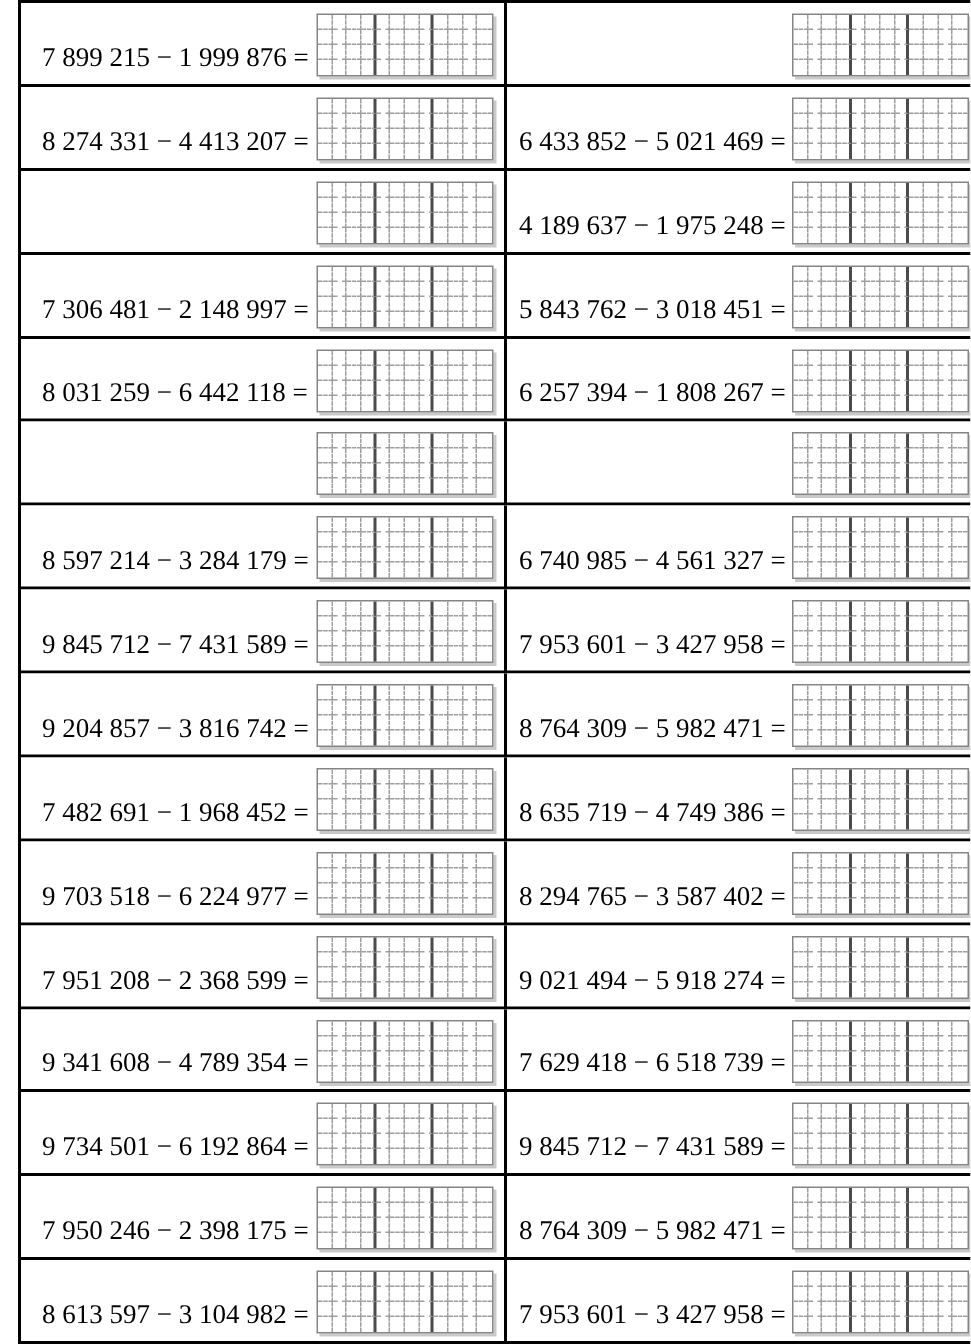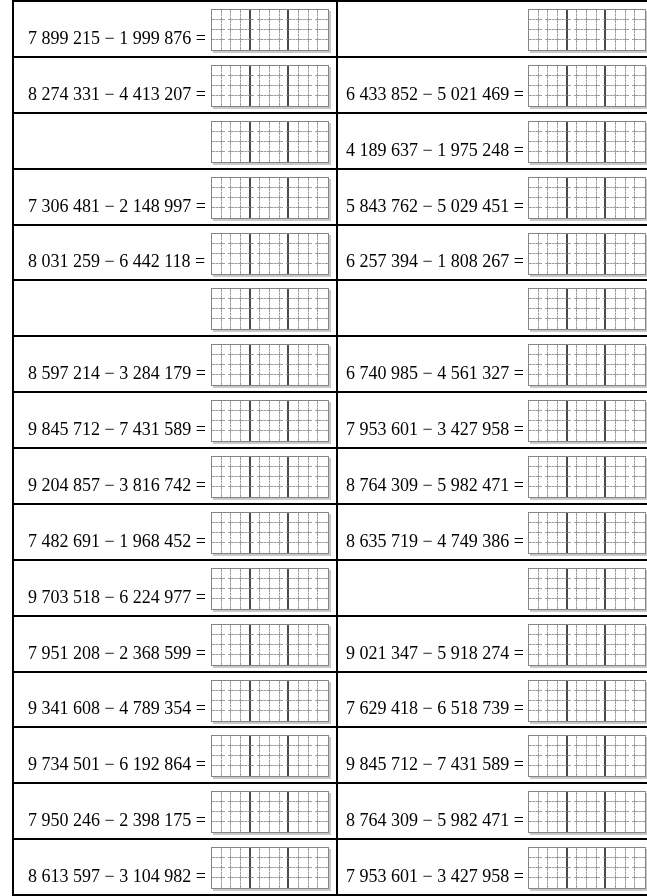--- a/index.html
+++ b/index.html
@@ -403,21 +403,21 @@
           <div class="gc lr"></div>
           <div class="gc lr"></div>
           <div class="gc hv lr"></div>
           <div class="gc lr"></div>
           <div class="gc lr"></div>
           <div class="gc lr"></div>
           <div class="gc lc lr"></div>
         </div>
       </div>
       <div class="cell colR">
-        <span class="expr"><span>5 843 762</span> <span>−</span> <span>5 029 451</span> <span>=</span></span>
+        <span class="expr"><span>5 843 762</span> <span>−</span> <span>3 018 451</span> <span>=</span></span>
         <div class="agrid">
           <div class="gc"></div>
           <div class="gc"></div>
           <div class="gc"></div>
           <div class="gc hv"></div>
           <div class="gc"></div>
           <div class="gc"></div>
           <div class="gc"></div>
           <div class="gc hv"></div>
           <div class="gc"></div>
@@ -1143,20 +1143,21 @@
           <div class="gc lr"></div>
           <div class="gc lr"></div>
           <div class="gc hv lr"></div>
           <div class="gc lr"></div>
           <div class="gc lr"></div>
           <div class="gc lr"></div>
           <div class="gc lc lr"></div>
         </div>
       </div>
       <div class="cell colR">
+        <span class="expr"><span>8 294 765</span> <span>−</span> <span>3 587 402</span> <span>=</span></span>
         <div class="agrid">
           <div class="gc"></div>
           <div class="gc"></div>
           <div class="gc"></div>
           <div class="gc hv"></div>
           <div class="gc"></div>
           <div class="gc"></div>
           <div class="gc"></div>
           <div class="gc hv"></div>
           <div class="gc"></div>
@@ -1248,21 +1249,21 @@
           <div class="gc lr"></div>
           <div class="gc lr"></div>
           <div class="gc hv lr"></div>
           <div class="gc lr"></div>
           <div class="gc lr"></div>
           <div class="gc lr"></div>
           <div class="gc lc lr"></div>
         </div>
       </div>
       <div class="cell colR">
-        <span class="expr"><span>9 021 347</span> <span>−</span> <span>5 918 274</span> <span>=</span></span>
+        <span class="expr"><span>9 021 494</span> <span>−</span> <span>5 918 274</span> <span>=</span></span>
         <div class="agrid">
           <div class="gc"></div>
           <div class="gc"></div>
           <div class="gc"></div>
           <div class="gc hv"></div>
           <div class="gc"></div>
           <div class="gc"></div>
           <div class="gc"></div>
           <div class="gc hv"></div>
           <div class="gc"></div>

